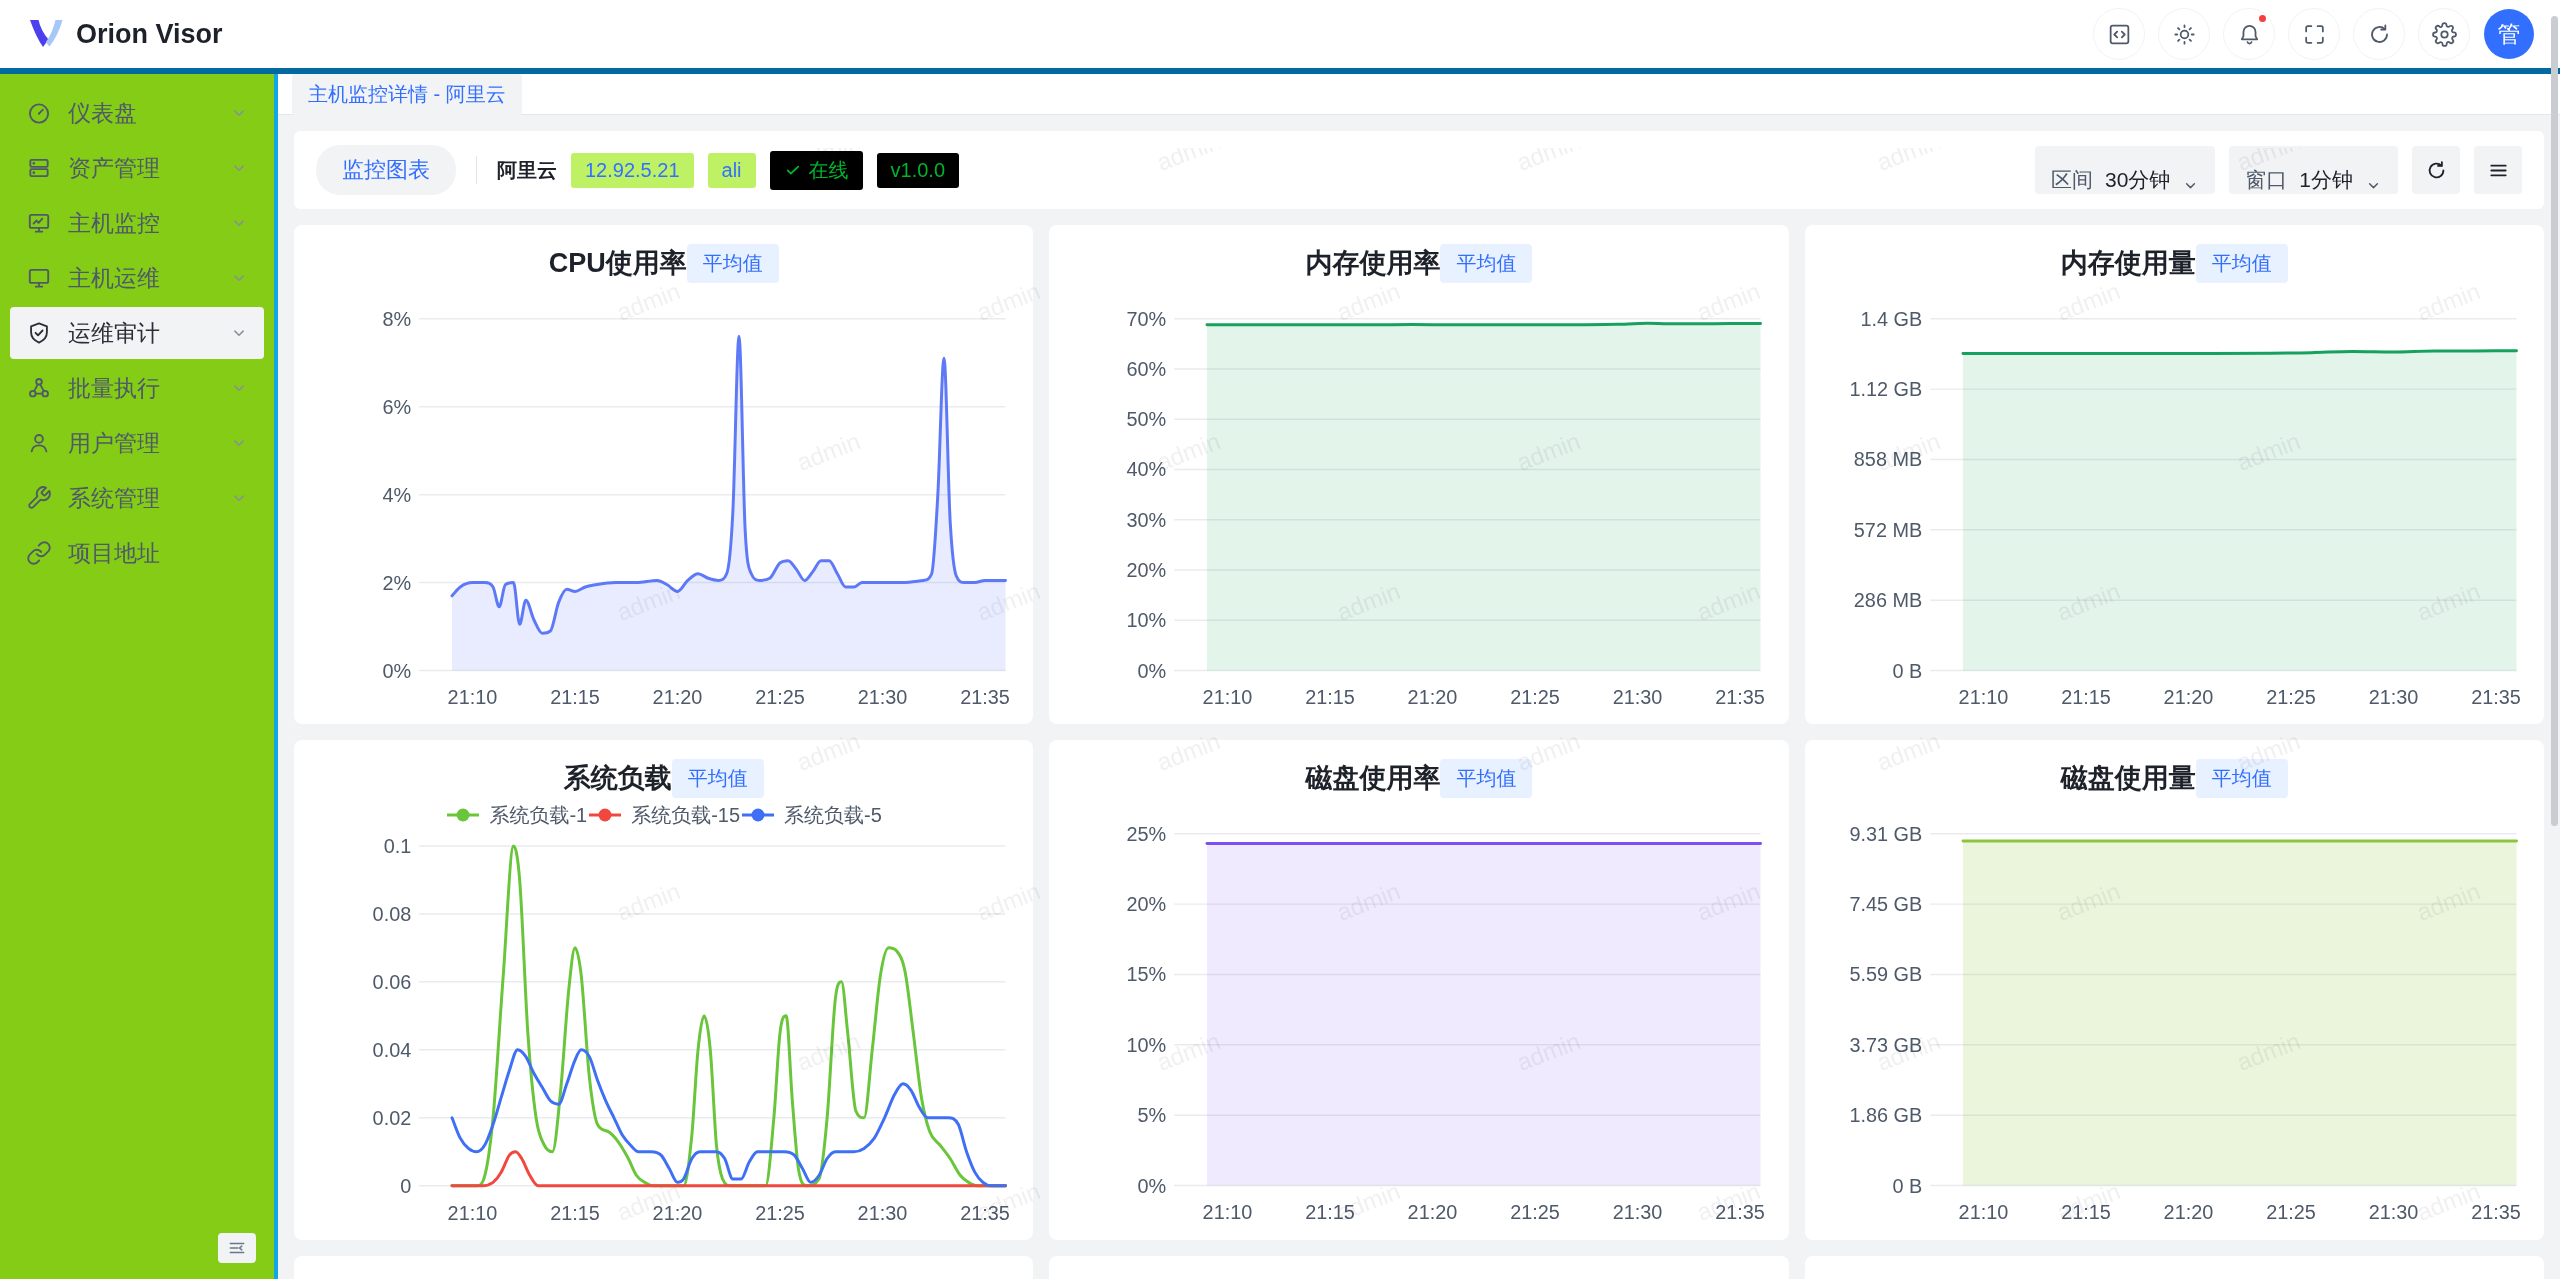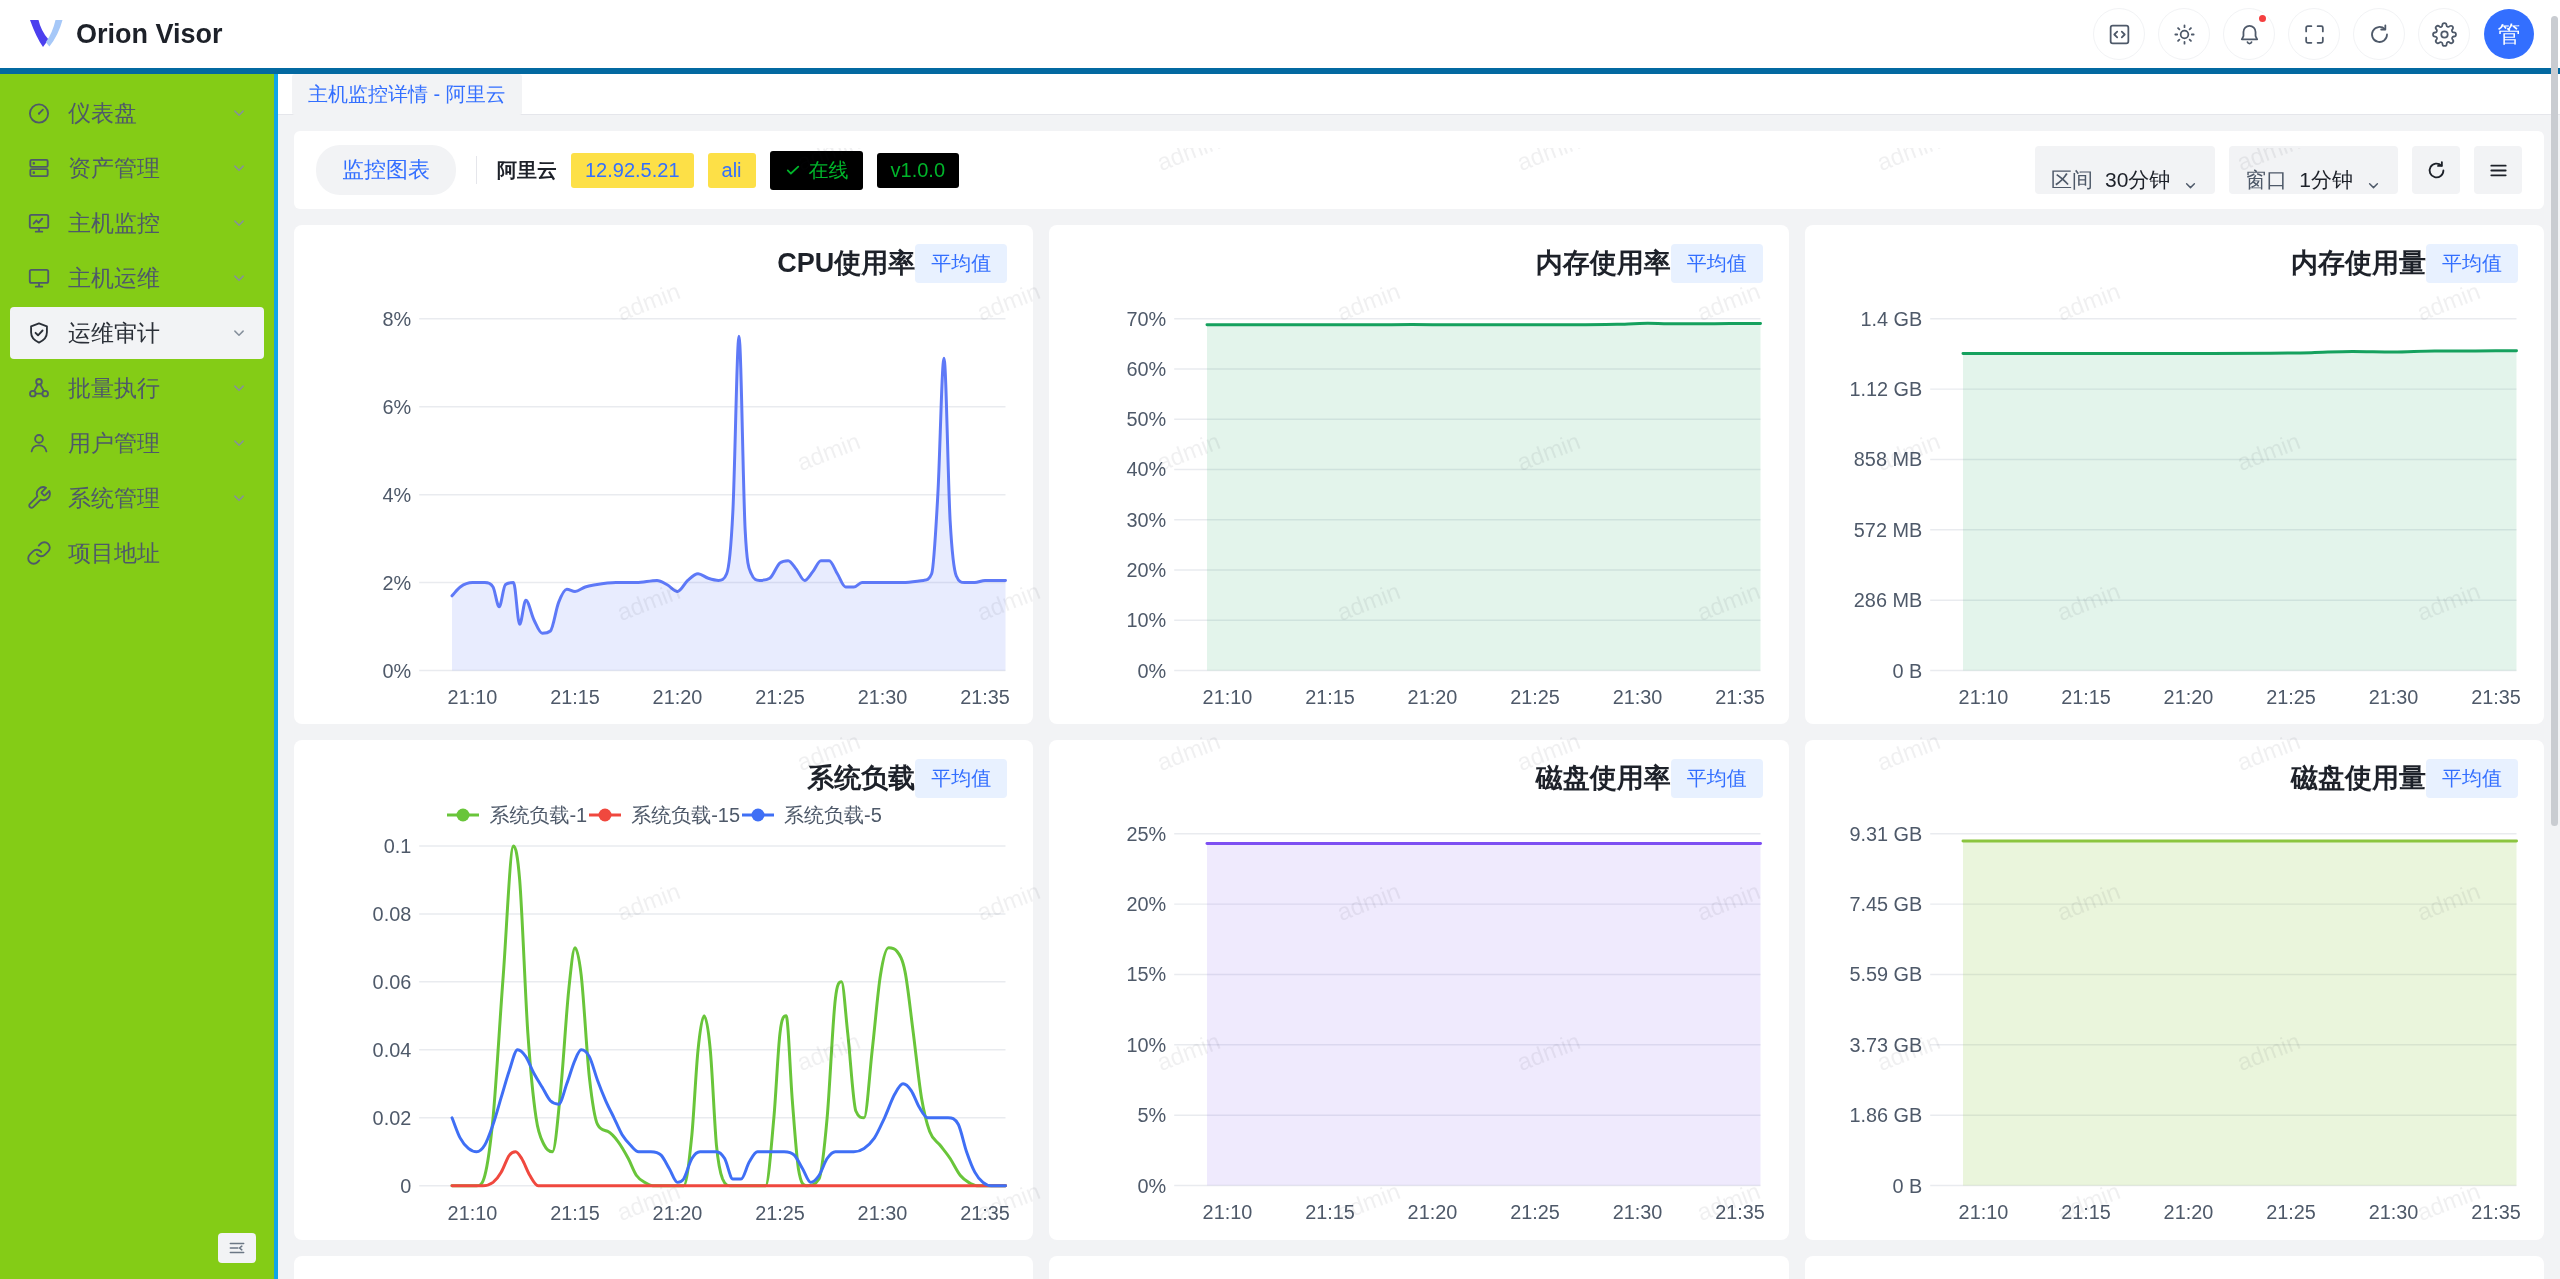--- a/index.html
+++ b/index.html
@@ -33,35 +33,35 @@
   .tab-chip { background:#f2f3f5; border-radius:3px; padding:7px 16px; font-size:20px; color:var(--primary,#336fff); cursor:pointer; }
 
   .content { flex:1; padding:16px; display:flex; flex-direction:column; gap:16px; }
 
   
   .toolbar-card { background:#fff; border-radius:6px; height:78px; display:flex; align-items:center; padding:0 22px; flex-shrink:0; }
   .view-pill { background:#f2f3f5; color:var(--primary,#336fff); font-size:22px; padding:10px 26px; border-radius:24px; cursor:pointer; }
   .tb-divider { width:1px; height:28px; background:#e5e6eb; margin:0 20px; }
   .host-name { font-size:20px; font-weight:700; color:#1d2129; }
   .tag { font-size:20px; padding:6px 14px; border-radius:3px; margin-left:14px; display:flex; align-items:center; gap:7px; }
-  .tag.blue { background:#fde047; color:#3370ff; }
+  .tag.blue { background:#bef264; color:#3370ff; }
   .tag.green { background:#000000; color:var(--success,#00b42a); }
   .tag svg { width:18px; height:18px; }
   .toolbar-right { margin-left:auto; display:flex; align-items:center; gap:14px; }
   .select { background:#f2f3f5; border-radius:4px; height:48px; display:flex; align-items:flex-end; gap:12px; padding:0 16px; font-size:21px; cursor:pointer; }
   .select .slbl { color:#4e5969; }
   .select .sval { color:#1d2129; }
   .select svg { width:17px; height:17px; color:#4e5969; }
   .sq-btn { width:48px; height:48px; background:#f2f3f5; border-radius:4px; display:flex; align-items:center; justify-content:center; color:#1d2129; cursor:pointer; }
   .sq-btn svg { width:23px; height:23px; }
 
   
   .charts-grid { display:grid; grid-template-columns:repeat(3,1fr); gap:16px; }
   .card { background:#fff; border-radius:8px; padding:18px 0 4px; }
-  .card-head { display:flex; align-items:center; justify-content:flex-end; padding:0 26px; height:40px; }
+  .card-head { display:flex; align-items:center; justify-content:center; padding:0 26px; height:40px; }
   .card-title { font-size:27px; font-weight:700; color:#1d2129; }
   .avg-badge { background:#e8f1ff; color:var(--primary,#336fff); font-size:20px; padding:6px 16px; border-radius:4px; }
   .legend-row { display:flex; justify-content:center; align-items:center; height:34px; }
   .legend-item { display:flex; align-items:center; gap:8px; font-size:20px; color:#4e5969; cursor:pointer; }
   .chart-svg { display:block; width:100%; }
   .chart-svg text { font-family:"Liberation Sans","DejaVu Sans",sans-serif; }
   .sliver-card { height:170px; }
 
   
   .watermark-layer { position:absolute; left:278px; top:74px; right:0; bottom:0; pointer-events:none; z-index:40; overflow:hidden; }

